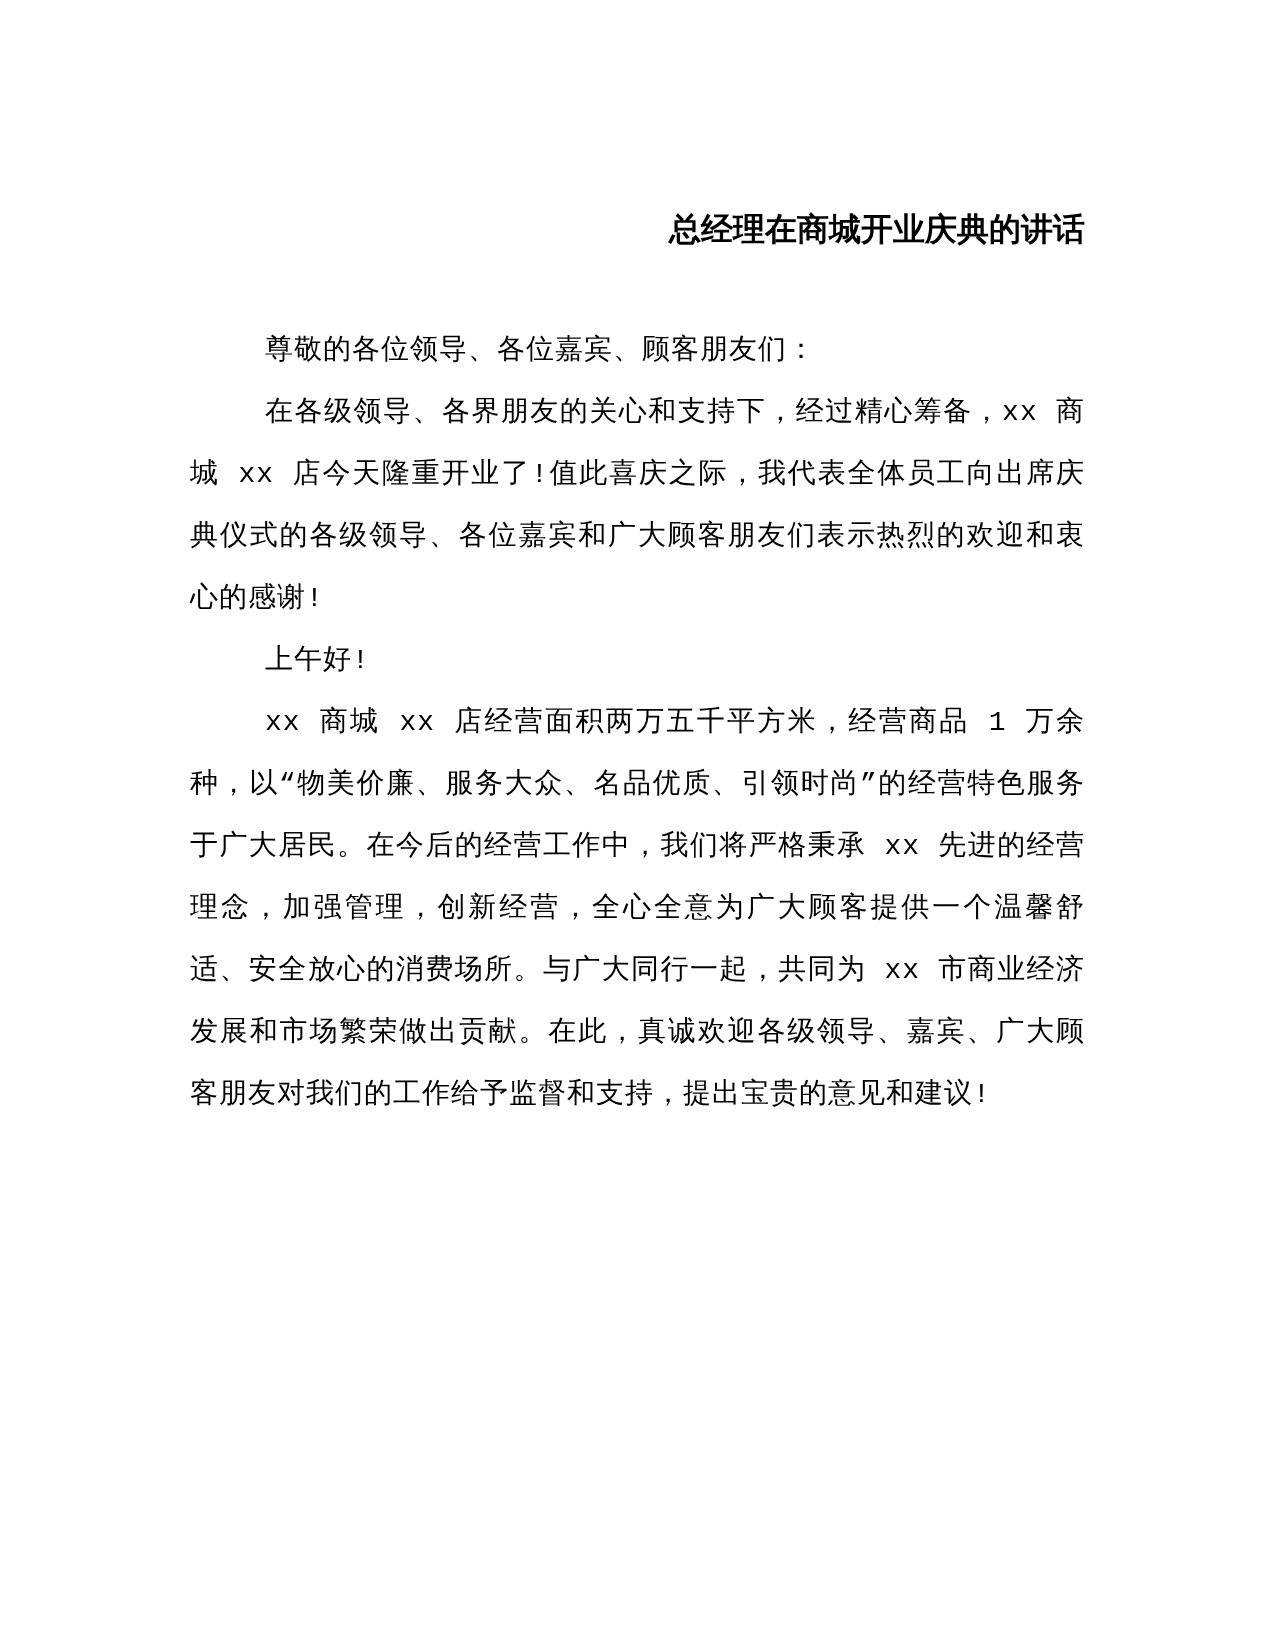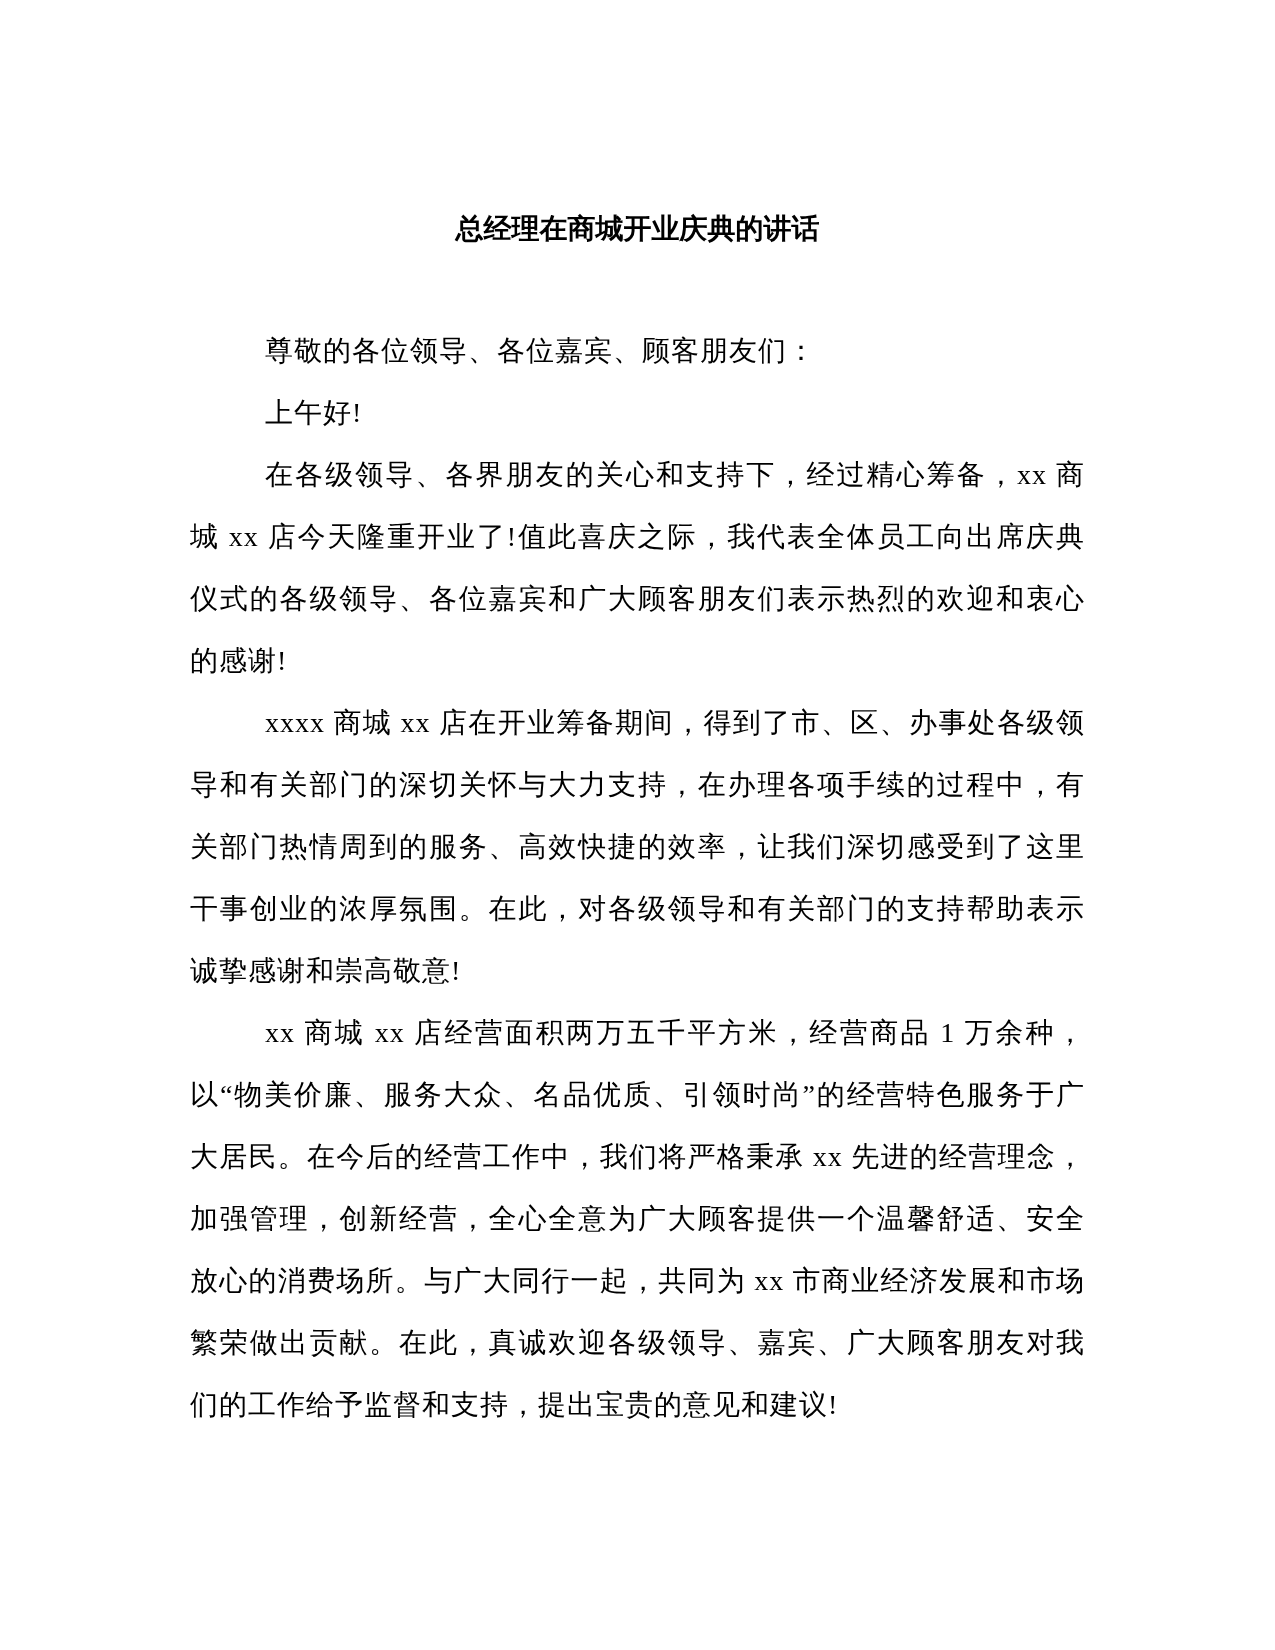--- a/index.html
+++ b/index.html
@@ -16,50 +16,49 @@
     overflow: hidden;
   }
   .doc {
     position: absolute;
     left: 190px;
     top: 0;
     width: 895px;
   }
   .doc-title {
     margin: 206px 0 0 0;
-    text-align: center;
+    text-align: right;
     font-family: "DejaVu Sans", "Liberation Sans", sans-serif;
     font-weight: bold;
-    font-size: 28px;
+    font-size: 32px;
     line-height: 46px;
     letter-spacing: 0px;
     color: #000000;
   }
   .doc-body {
     margin-top: 68px;
   }
   .doc-body p {
     margin: 0;
-    font-family: Liberation Serif, serif;
+    font-family: Liberation Mono, monospace;
     font-size: 28px;
     line-height: 62px;
     letter-spacing: 1px;
     text-align: justify;
     text-justify: inter-ideograph;
     text-indent: 75px;
     color: #000000;
   }
 </style>
 </head>
 <body>
 
 <div class="page">
   <div class="doc">
     <h1 class="doc-title">总经理在商城开业庆典的讲话</h1>
     <div class="doc-body">
       <p>尊敬的各位领导、各位嘉宾、顾客朋友们：</p>
+      <p>在各级领导、各界朋友的关心和支持下，经过精心筹备，xx 商城 xx 店今天隆重开业了!值此喜庆之际，我代表全体员工向出席庆典仪式的各级领导、各位嘉宾和广大顾客朋友们表示热烈的欢迎和衷心的感谢!</p>
       <p>上午好!</p>
-      <p>在各级领导、各界朋友的关心和支持下，经过精心筹备，xx 商城 xx 店今天隆重开业了!值此喜庆之际，我代表全体员工向出席庆典仪式的各级领导、各位嘉宾和广大顾客朋友们表示热烈的欢迎和衷心的感谢!</p>
-      <p>xxxx 商城 xx 店在开业筹备期间，得到了市、区、办事处各级领导和有关部门的深切关怀与大力支持，在办理各项手续的过程中，有关部门热情周到的服务、高效快捷的效率，让我们深切感受到了这里干事创业的浓厚氛围。在此，对各级领导和有关部门的支持帮助表示诚挚感谢和崇高敬意!</p>
       <p>xx 商城 xx 店经营面积两万五千平方米，经营商品 1 万余种，以“物美价廉、服务大众、名品优质、引领时尚”的经营特色服务于广大居民。在今后的经营工作中，我们将严格秉承 xx 先进的经营理念，加强管理，创新经营，全心全意为广大顾客提供一个温馨舒适、安全放心的消费场所。与广大同行一起，共同为 xx 市商业经济发展和市场繁荣做出贡献。在此，真诚欢迎各级领导、嘉宾、广大顾客朋友对我们的工作给予监督和支持，提出宝贵的意见和建议!</p>
     </div>
   </div>
 </div>
 
 </body></html>

